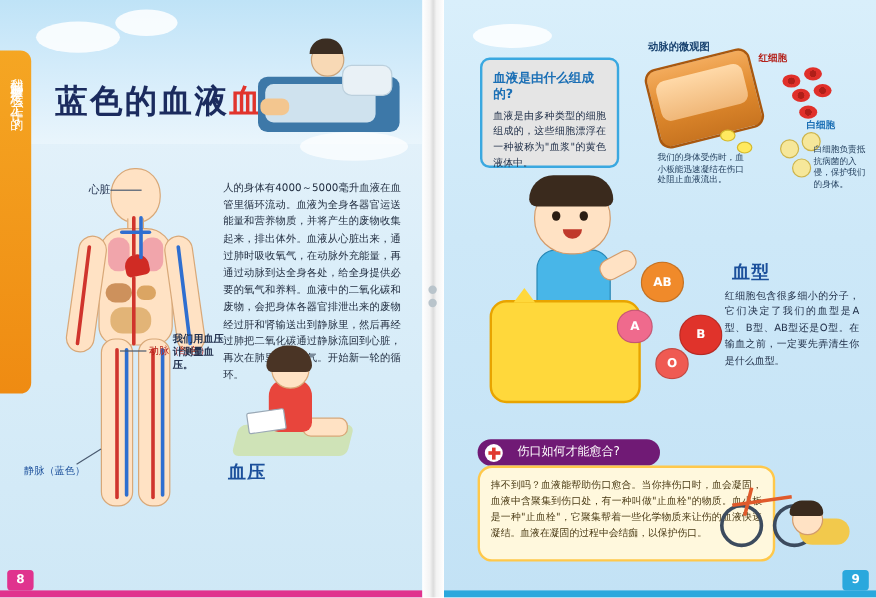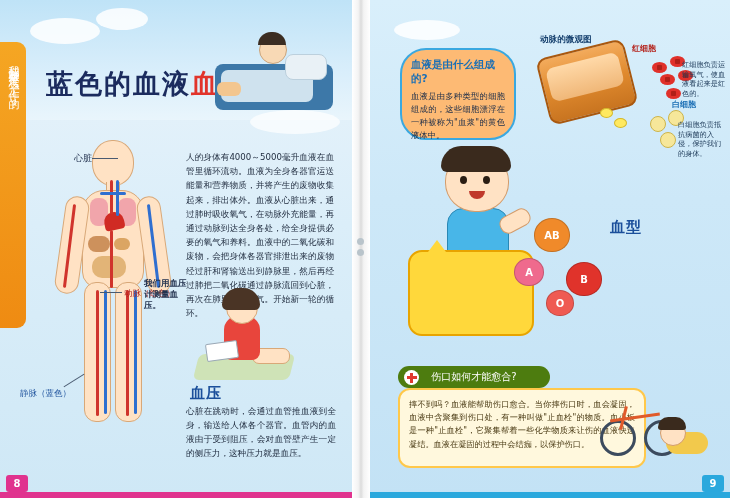--- a/index.html
+++ b/index.html
@@ -131,21 +131,21 @@
   .girl{position:absolute;left:196px;top:290px;width:96px;height:92px;}
   .girl .mat{position:absolute;left:0;top:64px;width:96px;height:26px;background:#cfe3b7;border-radius:6px;transform:skewX(-14deg);}
   .girl .body{position:absolute;left:28px;top:26px;width:36px;height:44px;background:#e8453c;border-radius:14px 14px 8px 8px;}
   .girl .headc{position:absolute;left:30px;top:2px;width:30px;height:30px;background:#ffe2c4;border:1.2px solid #d8a878;border-radius:50%;}
   .girl .hairc{position:absolute;left:26px;top:-2px;width:38px;height:22px;background:#4a3425;border-radius:19px 19px 6px 6px;}
   .girl .leg{position:absolute;left:56px;top:58px;width:36px;height:14px;background:#ffe2c4;border:1.2px solid #d8a878;border-radius:7px;}
   .girl .book{position:absolute;left:10px;top:52px;width:30px;height:16px;background:#ffffff;border:1.2px solid #9aa8b5;border-radius:2px;transform:rotate(-8deg);}
 
   
   .bubble{
-    position:absolute;background:#fdba74;border:2px solid #3aa8e0;border-radius:26px;
+    position:absolute;background:#e5e5e5;border:2px solid #3aa8e0;border-radius:8px;
     padding:8px 9px;box-sizing:border-box;
   }
   .bubble h4{
     margin:0 0 4px 0;font-size:10.5px;color:#1b6fb5;font-weight:bold;
     font-family:"DejaVu Sans",sans-serif;
   }
   .bubble p{
     margin:0;font-size:8.3px;line-height:13px;color:#22314a;text-align:justify;
   }
 
@@ -164,21 +164,21 @@
   }
 
   .wound{
     left:398px;top:388px;width:248px;height:80px;
     background:#fff8dd;border:2px solid #ffc84a;border-radius:12px;
   }
   .wound p{font-size:8.2px;line-height:13.2px;color:#4a3a14;}
 
   .wound-tab{
     position:absolute;left:398px;top:366px;width:152px;height:22px;
-    background:#4d7c0f;border-radius:11px;
+    background:#701a75;border-radius:11px;
     font-size:10px;color:#ffffff;line-height:22px;text-align:center;
     font-family:"DejaVu Sans",sans-serif;
   }
   .cross{
     position:absolute;left:404px;top:370px;width:15px;height:15px;
     background:#ffffff;border-radius:50%;
   }
   .cross:before,.cross:after{
     content:"";position:absolute;background:#e03a30;
   }
@@ -342,21 +342,20 @@
     <div class="girl">
       <div class="mat"></div>
       <div class="leg"></div>
       <div class="body"></div>
       <div class="headc"></div>
       <div class="hairc"></div>
       <div class="book"></div>
     </div>
 
     <div class="sec-head bp-head">血压</div>
-    <div class="bp-text">心脏在跳动时，会通过血管推血液到全身，输送给人体各个器官。血管内的血液由于受到阻压，会对血管壁产生一定的侧压力，这种压力就是血压。</div>
 
     <div class="bar-l"></div>
     <div class="pg pg-l">8</div>
   </div>
 
   <div class="gutter"></div>
   <div class="gutter-dots">
     <span></span>
     <span></span>
   </div>
@@ -374,50 +373,51 @@
   <div class="cap-label" style="left:540px;top:34px;">动脉的微观图</div>
   <div class="vessel"></div>
   <div class="vessel-inner"></div>
 
   <div class="rbc" style="left:652px;top:62px;"></div>
   <div class="rbc" style="left:670px;top:56px;"></div>
   <div class="rbc" style="left:660px;top:74px;"></div>
   <div class="rbc" style="left:678px;top:70px;"></div>
   <div class="rbc" style="left:666px;top:88px;"></div>
   <div class="tiny-note red" style="left:632px;top:44px;width:50px;"><b>红细胞</b></div>
-  <div class="tiny-note" style="left:682px;top:60px;width:44px;">红细胞负责运输氧气，使血液看起来是红色的。</div>
 
   <div class="wbc" style="left:650px;top:116px;"></div>
   <div class="wbc" style="left:668px;top:110px;"></div>
   <div class="wbc" style="left:660px;top:132px;"></div>
   <div class="tiny-note" style="left:672px;top:100px;width:52px;color:#1b6fb5;"><b>白细胞</b></div>
   <div class="tiny-note" style="left:678px;top:120px;width:46px;">白细胞负责抵抗病菌的入侵，保护我们的身体。</div>
 
   <div class="plt" style="left:600px;top:108px;"></div>
   <div class="plt" style="left:614px;top:118px;"></div>
+  <div class="tiny-note" style="left:548px;top:126px;width:72px;">我们的身体受伤时，血小板能迅速凝结在伤口处阻止血液流出。</div>
 
   <div class="boy">
     <div class="bd"></div>
     <div class="arm"></div>
     <div class="hd"></div>
     <div class="hr"></div>
     <div class="ey1"></div>
     <div class="ey2"></div>
     <div class="mt"></div>
   </div>
 
   <div class="blue-blood bubble">
   </div>
 
   <div class="blob org" style="left:534px;top:218px;width:34px;height:32px;">AB</div>
   <div class="blob red" style="left:566px;top:262px;width:34px;height:32px;">B</div>
   <div class="blob pink" style="left:514px;top:258px;width:28px;height:26px;">A</div>
   <div class="blob ltred" style="left:546px;top:290px;width:26px;height:24px;">O</div>
 
   <div class="sec-head bt-head">血型</div>
+  <div class="bt-text">红细胞包含很多细小的分子，它们决定了我们的血型是A型、B型、AB型还是O型。在输血之前，一定要先弄清生你是什么血型。</div>
 
   <div class="wound-tab">
     <span>伤口如何才能愈合?</span>
   </div>
   <div class="cross"></div>
   <div class="wound bubble">
     <p>摔不到吗？血液能帮助伤口愈合。当你摔伤口时，血会凝固，血液中含聚集到伤口处，有一种叫做"止血栓"的物质。血小板是一种"止血栓"，它聚集帮着一些化学物质来让伤的血液快速凝结。血液在凝固的过程中会结痂，以保护伤口。</p>
   </div>
 
   <div class="bike">

